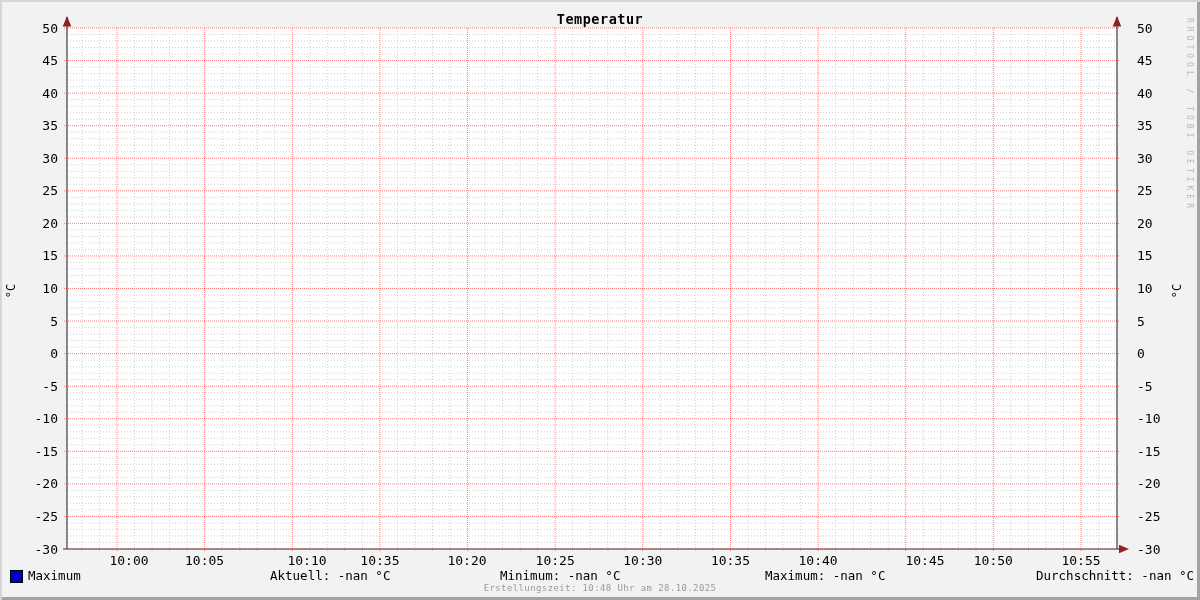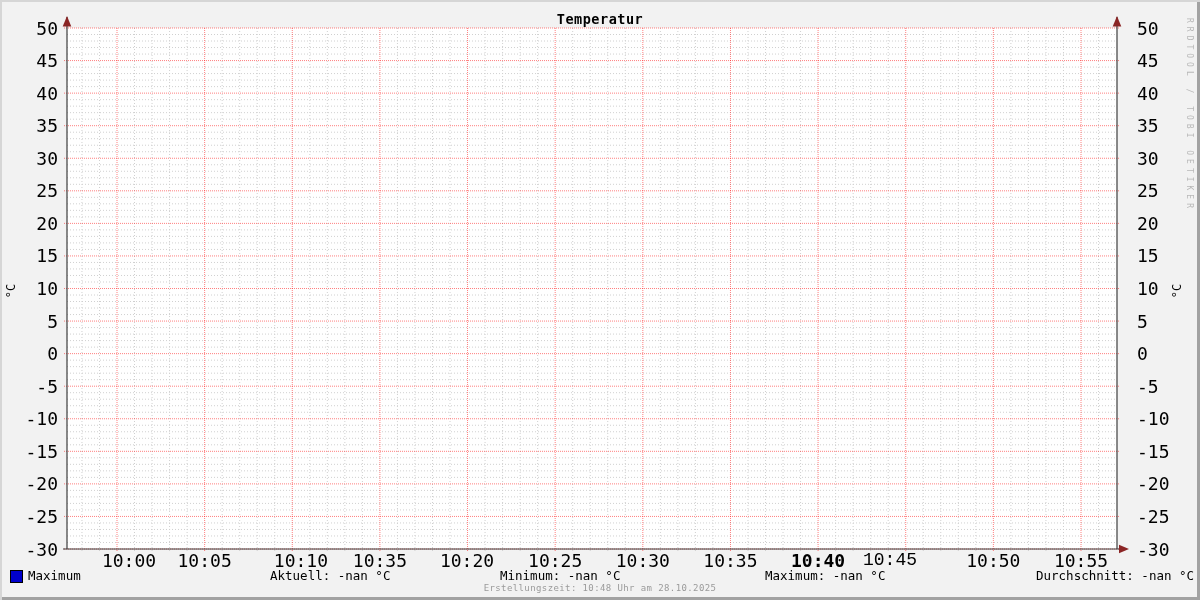--- a/index.html
+++ b/index.html
@@ -26,21 +26,21 @@
   .ylab{
     position:absolute;
     font-size:12px;
     width:34px;text-align:center;
     transform:rotate(-90deg);
   }
   .ylab.left{left:-6px;top:284px;}
   .ylab.right{left:1160px;top:284px;}
   .tick-label{
     position:absolute;
-    font-size:18px;line-height:13px;
+    font-size:13px;line-height:13px;
     white-space:nowrap;
   }
   .ytick-left{right:1142px;text-align:right;width:40px;}
   .ytick-right{left:1137px;text-align:left;width:46px;}
   .xtick{width:70px;text-align:center;top:554px;}
   .watermark{
     position:absolute;
     left:1078px;top:109px;width:220px;height:12px;
     text-align:center;
     transform:rotate(90deg);
@@ -267,28 +267,28 @@
       <span class="tick-label ytick-right" style="top: 379.688px;">-5</span>
       <span class="tick-label ytick-right" style="top: 412.25px;">-10</span>
       <span class="tick-label ytick-right" style="top: 444.812px;">-15</span>
       <span class="tick-label ytick-right" style="top: 477.375px;">-20</span>
       <span class="tick-label ytick-right" style="top: 509.938px;">-25</span>
       <span class="tick-label ytick-right" style="top: 542.5px;">-30</span>
     </div>
   <div id="x-labels">
       <span class="tick-label xtick" style="position: absolute; left: 94px;">10:00</span>
       <span class="tick-label xtick" style="position: absolute; left: 169.636px;">10:05</span>
-      <span class="tick-label xtick" style="position: absolute; left: 258px; text-align: right;">10:10</span>
+      <span class="tick-label xtick" style="position: absolute; left: 272px;">10:10</span>
       <span class="tick-label xtick" style="position: absolute; left: 344.909px;">10:35</span>
       <span class="tick-label xtick" style="position: absolute; left: 432px;">10:20</span>
       <span class="tick-label xtick" style="position: absolute; left: 520.182px;">10:25</span>
       <span class="tick-label xtick" style="position: absolute; left: 607.818px;">10:30</span>
       <span class="tick-label xtick" style="position: absolute; left: 695.455px;">10:35</span>
-      <span class="tick-label xtick" style="position: absolute; left: 783.091px; font-weight: bold;">10:40</span>
-      <span class="tick-label xtick" style="position: absolute; left: 855px; font-family: Liberation Mono, monospace;">10:45</span>
+      <span class="tick-label xtick" style="position: absolute; left: 783.091px;">10:40</span>
+      <span class="tick-label xtick" style="position: absolute; left: 890px;">10:45</span>
       <span class="tick-label xtick" style="position: absolute; left: 958.364px;">10:50</span>
       <span class="tick-label xtick" style="position: absolute; left: 1046px;">10:55</span>
     </div>
 
   <div class="watermark">RRDTOOL / TOBI OETIKER</div>
 
   <div class="legend-row">
     <span class="swatch" style="background: rgb(0, 0, 204);"></span>
     <span class="legend-label">Maximum</span>
     <span class="stat s0">Aktuell: -nan °C</span>

